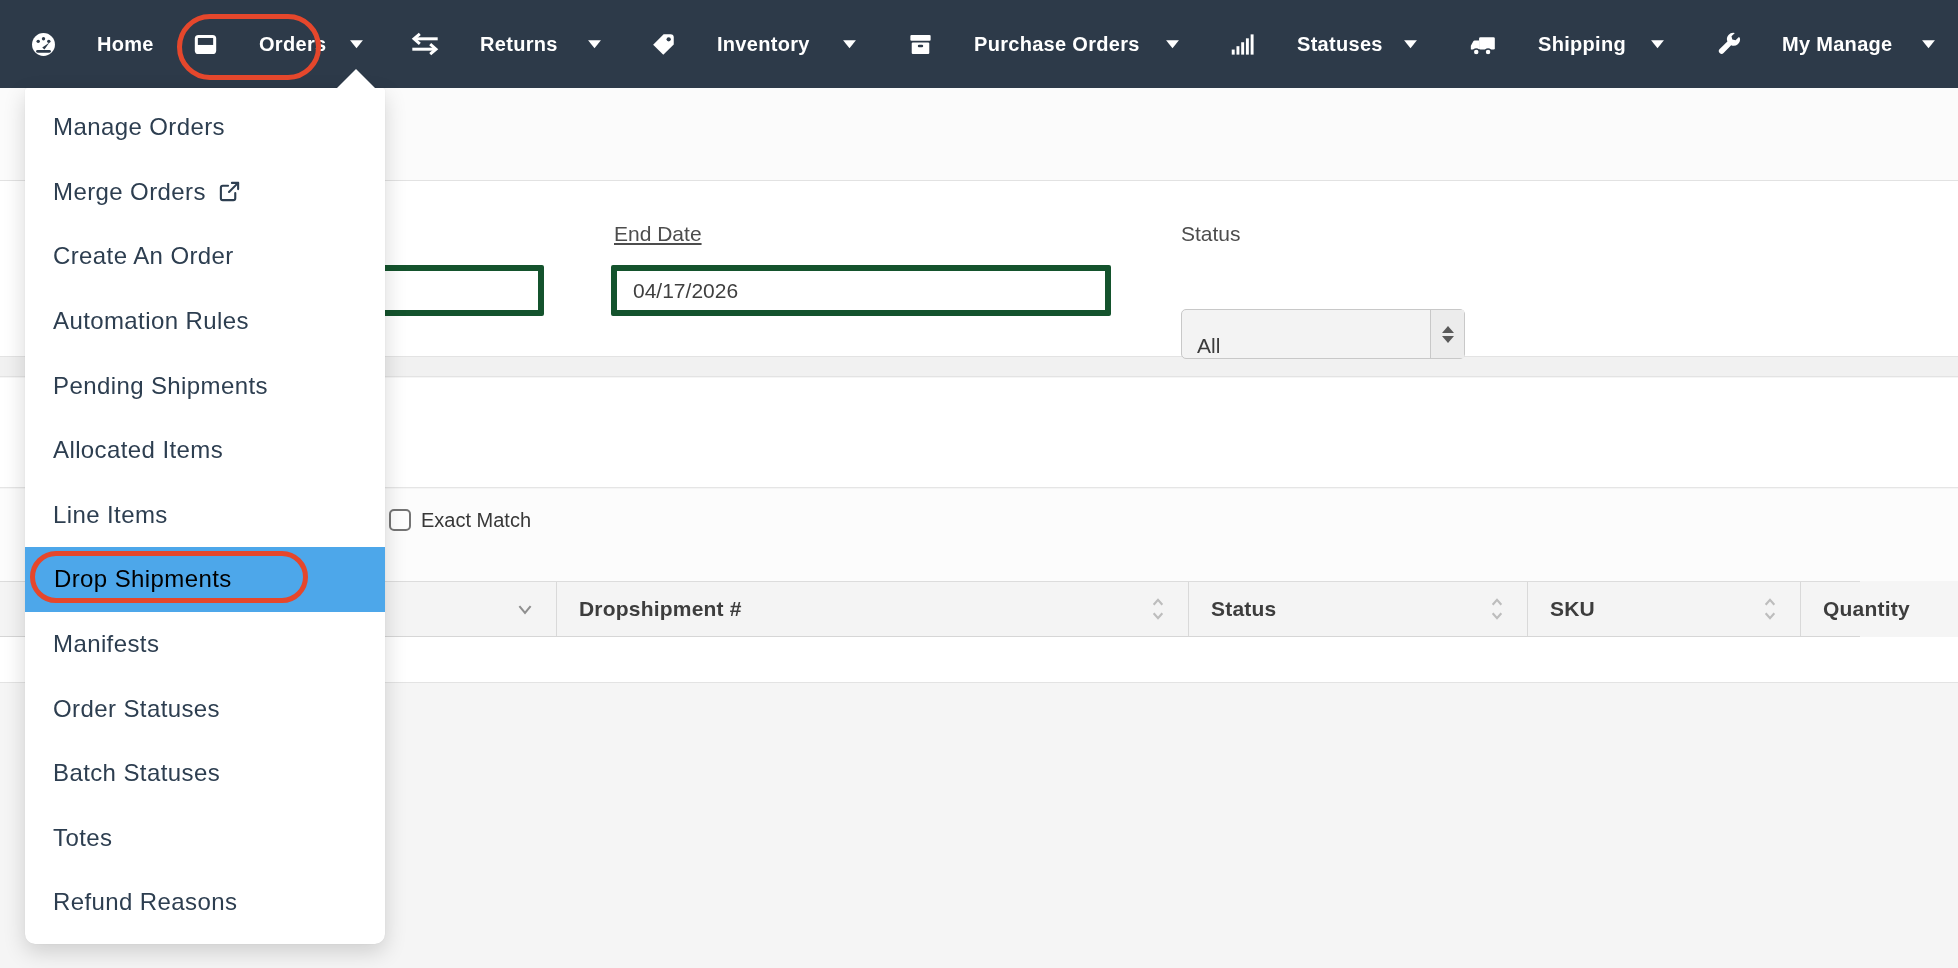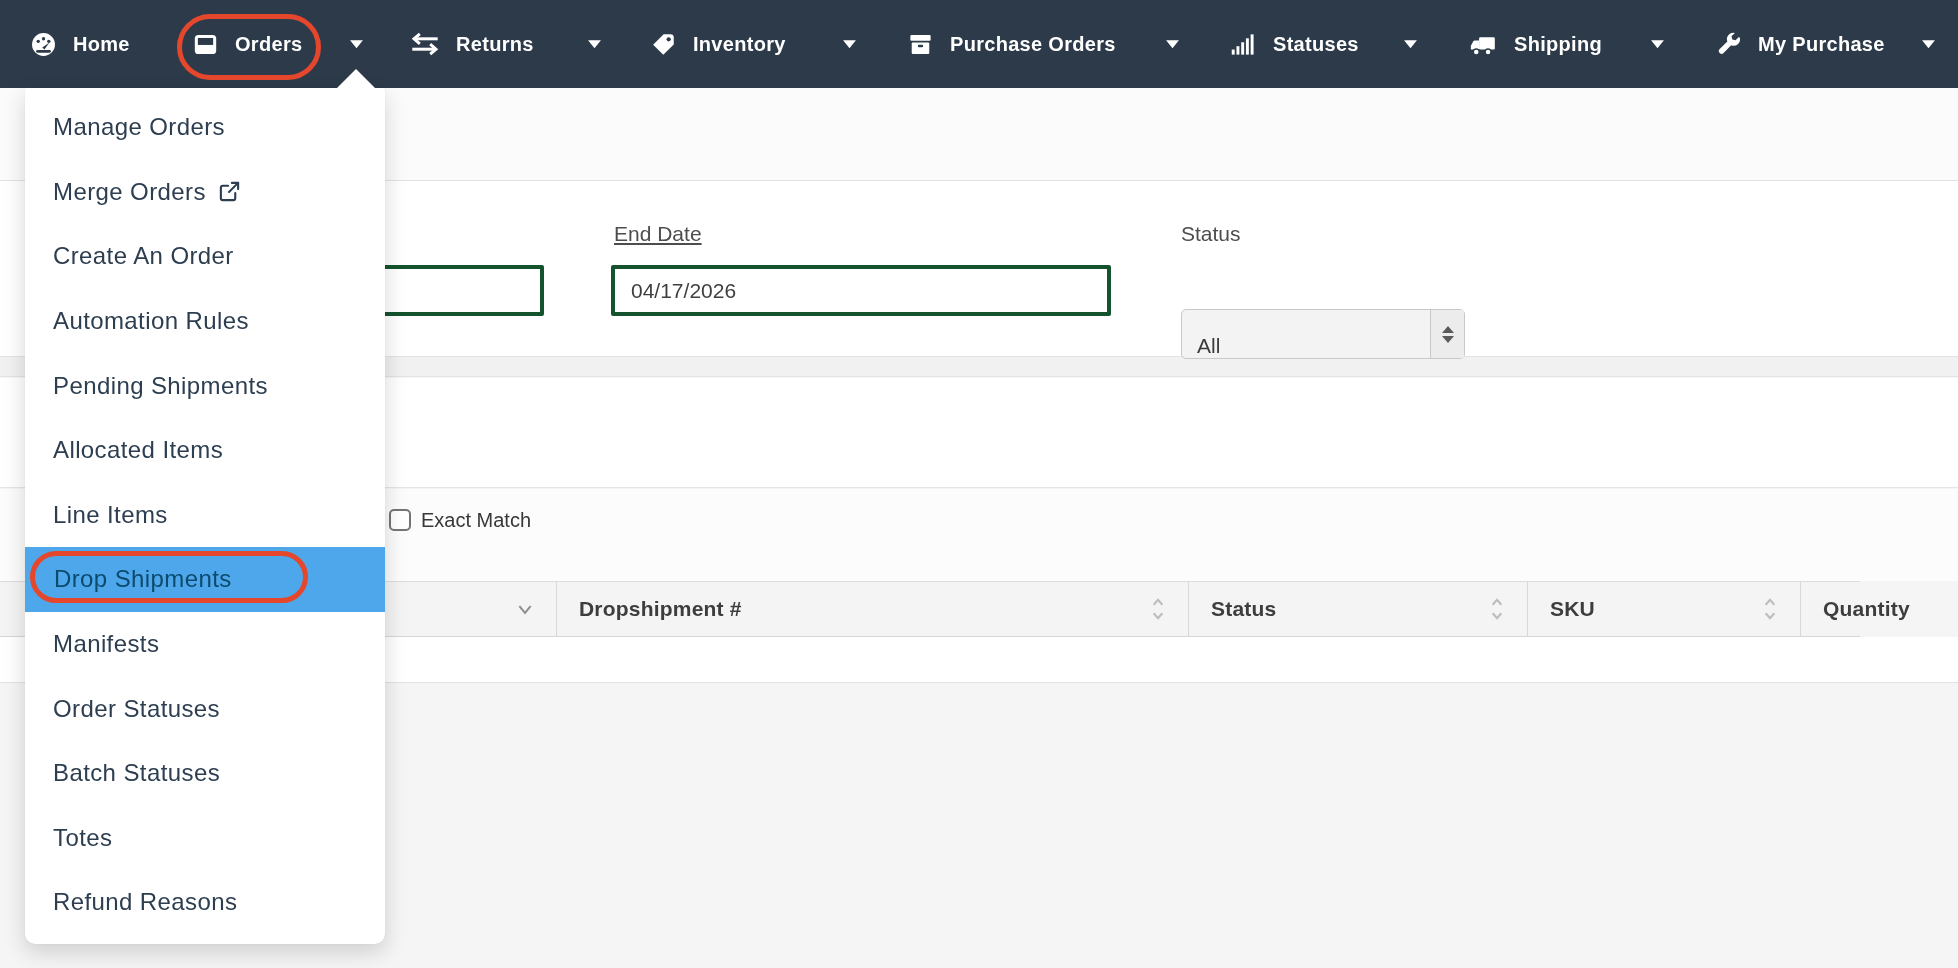--- a/index.html
+++ b/index.html
@@ -12,21 +12,21 @@
   .band { position:absolute; left:0; width:1958px; }
   .band-card-top   { top:88px;  height:93px;  background:#fbfbfb; border-bottom:1px solid #e2e2e2; }
   .band-form       { top:181px; height:175px; background:#ffffff; }
   .band-strip      { top:356px; height:21px;  background:#f1f1f1; border-top:1px solid #e3e3e3; border-bottom:1px solid #e3e3e3; }
   .band-search     { top:378px; height:110px; background:#ffffff; border-bottom:1px solid #e5e5e5; }
   .band-exact      { top:489px; height:92px;  background:#fcfcfc; }
   .band-empty-row  { top:637px; height:46px;  background:#ffffff; border-bottom:1px solid #e3e3e3; }
 
   
   .navbar { position:absolute; top:0; left:0; width:1958px; height:88px; background:#2d3a49; z-index:40; }
-  .nav-item { position:absolute; top:0; height:88px; display:flex; align-items:center; gap:16px; cursor:pointer; }
+  .nav-item { position:absolute; top:0; height:88px; display:flex; align-items:center; gap:40px; cursor:pointer; }
   .nav-item .nlabel { color:#ffffff; font-size:20px; font-weight:700; letter-spacing:.3px; white-space:nowrap; }
   .nicon { display:flex; align-items:center; }
   .ni-0{left:30px} .ni-1{left:192px} .ni-2{left:410px} .ni-3{left:650px}
   .ni-4{left:907px} .ni-5{left:1229px} .ni-6{left:1468px} .ni-7{left:1716px}
   .nav-caret { position:absolute; top:0; height:88px; display:flex; align-items:center; cursor:pointer; }
   .cc-1{left:349px} .cc-2{left:587px} .cc-3{left:842px} .cc-4{left:1165px}
   .cc-5{left:1403px} .cc-6{left:1650px} .cc-7{left:1921px}
 
   
   .dd-pointer {
@@ -35,34 +35,34 @@
   }
   .dd-panel {
     position:absolute; left:25px; top:88px; width:360px; height:856px; background:#ffffff;
     border-radius:2px 2px 10px 10px; box-shadow:0 8px 22px rgba(0,0,0,.16), 0 0 1px rgba(0,0,0,.12);
     z-index:50; padding-top:7px;
   }
   .dd-item {
     height:64.6px; display:flex; align-items:center; padding-left:28px;
     font-size:24px; letter-spacing:.4px; color:#2d3e50; cursor:pointer; white-space:nowrap;
   }
-  .dd-item.highlight { background:#4da7ea; color:#0c4a6e;padding-left:29px; }
+  .dd-item.highlight { background:#4da7ea; color:#000000;padding-left:29px; }
   .dd-item .ext-icon { margin-left:12px; display:flex; }
 
   
   .annot { position:absolute; border:5px solid #e5472c; border-radius:34px; z-index:60; pointer-events:none; }
   .annot-orders { left:177px; top:14px;  width:144px; height:66px; }
   .annot-drop   { left:30px;  top:551px; width:278px; height:52px; border-radius:27px; }
 
   
   .form-label { position:absolute; font-size:21px; color:#4d4d4d; z-index:1; }
   .lbl-end    { left:614px;  top:222px;text-decoration:underline; }
   .lbl-status { left:1181px; top:222px; }
   .txt-input {
-    position:absolute; height:51px; border:4px solid #14532d; background:#fff; border-radius:2px;
+    position:absolute; height:51px; border:6px solid #14532d; background:#fff; border-radius:2px;
     font-family:"Liberation Sans", sans-serif; font-size:21px; color:#3f3f3f; padding:0 16px; z-index:1; outline:none;
   }
   .inp-start { left:150px; top:265px; width:394px; }
   .inp-end   { left:611px; top:265px; width:500px; }
   .sel-status {
     position:absolute; left:1181px; top:265px; width:284px; height:50px; background:#f3f3f3;
     border:1px solid #c8c8c8; border-radius:5px; display:flex; align-items:flex-end; z-index:1; cursor:pointer;margin-top:44px;
   }
   .sel-status .sel-value { font-size:21px; color:#3c3c3c; padding-left:15px; flex:1; }
   .sel-stepper {
@@ -186,21 +186,21 @@
       </span>
       <span class="nlabel">Shipping</span>
     </div>
 
     <div class="nav-item ni-7">
       <span class="nicon">
         <svg width="26" height="26" viewBox="0 0 24 24">
             <path d="M22 6.3 a5.9 5.9 0 0 1-8 6.9 L7 20.3 a2.5 2.5 0 0 1-3.6-3.6 l7.1-7 A5.9 5.9 0 0 1 17.4 1.8 l-3.1 3.1 .75 3 3 .75 3.1-3.1 a5.9 5.9 0 0 1 .85.75 Z" fill="#fff"></path>
           </svg>
       </span>
-      <span class="nlabel">My Purchase</span>
+      <span class="nlabel">My Manage</span>
     </div>
 
     <span class="nav-caret cc-1">
         <svg width="15" height="10" viewBox="0 0 14 9">
           <path d="M1 1 H13 L7 8.5 Z" fill="#fff"></path>
         </svg>
       </span>
     <span class="nav-caret cc-2">
         <svg width="15" height="10" viewBox="0 0 14 9">
           <path d="M1 1 H13 L7 8.5 Z" fill="#fff"></path>

